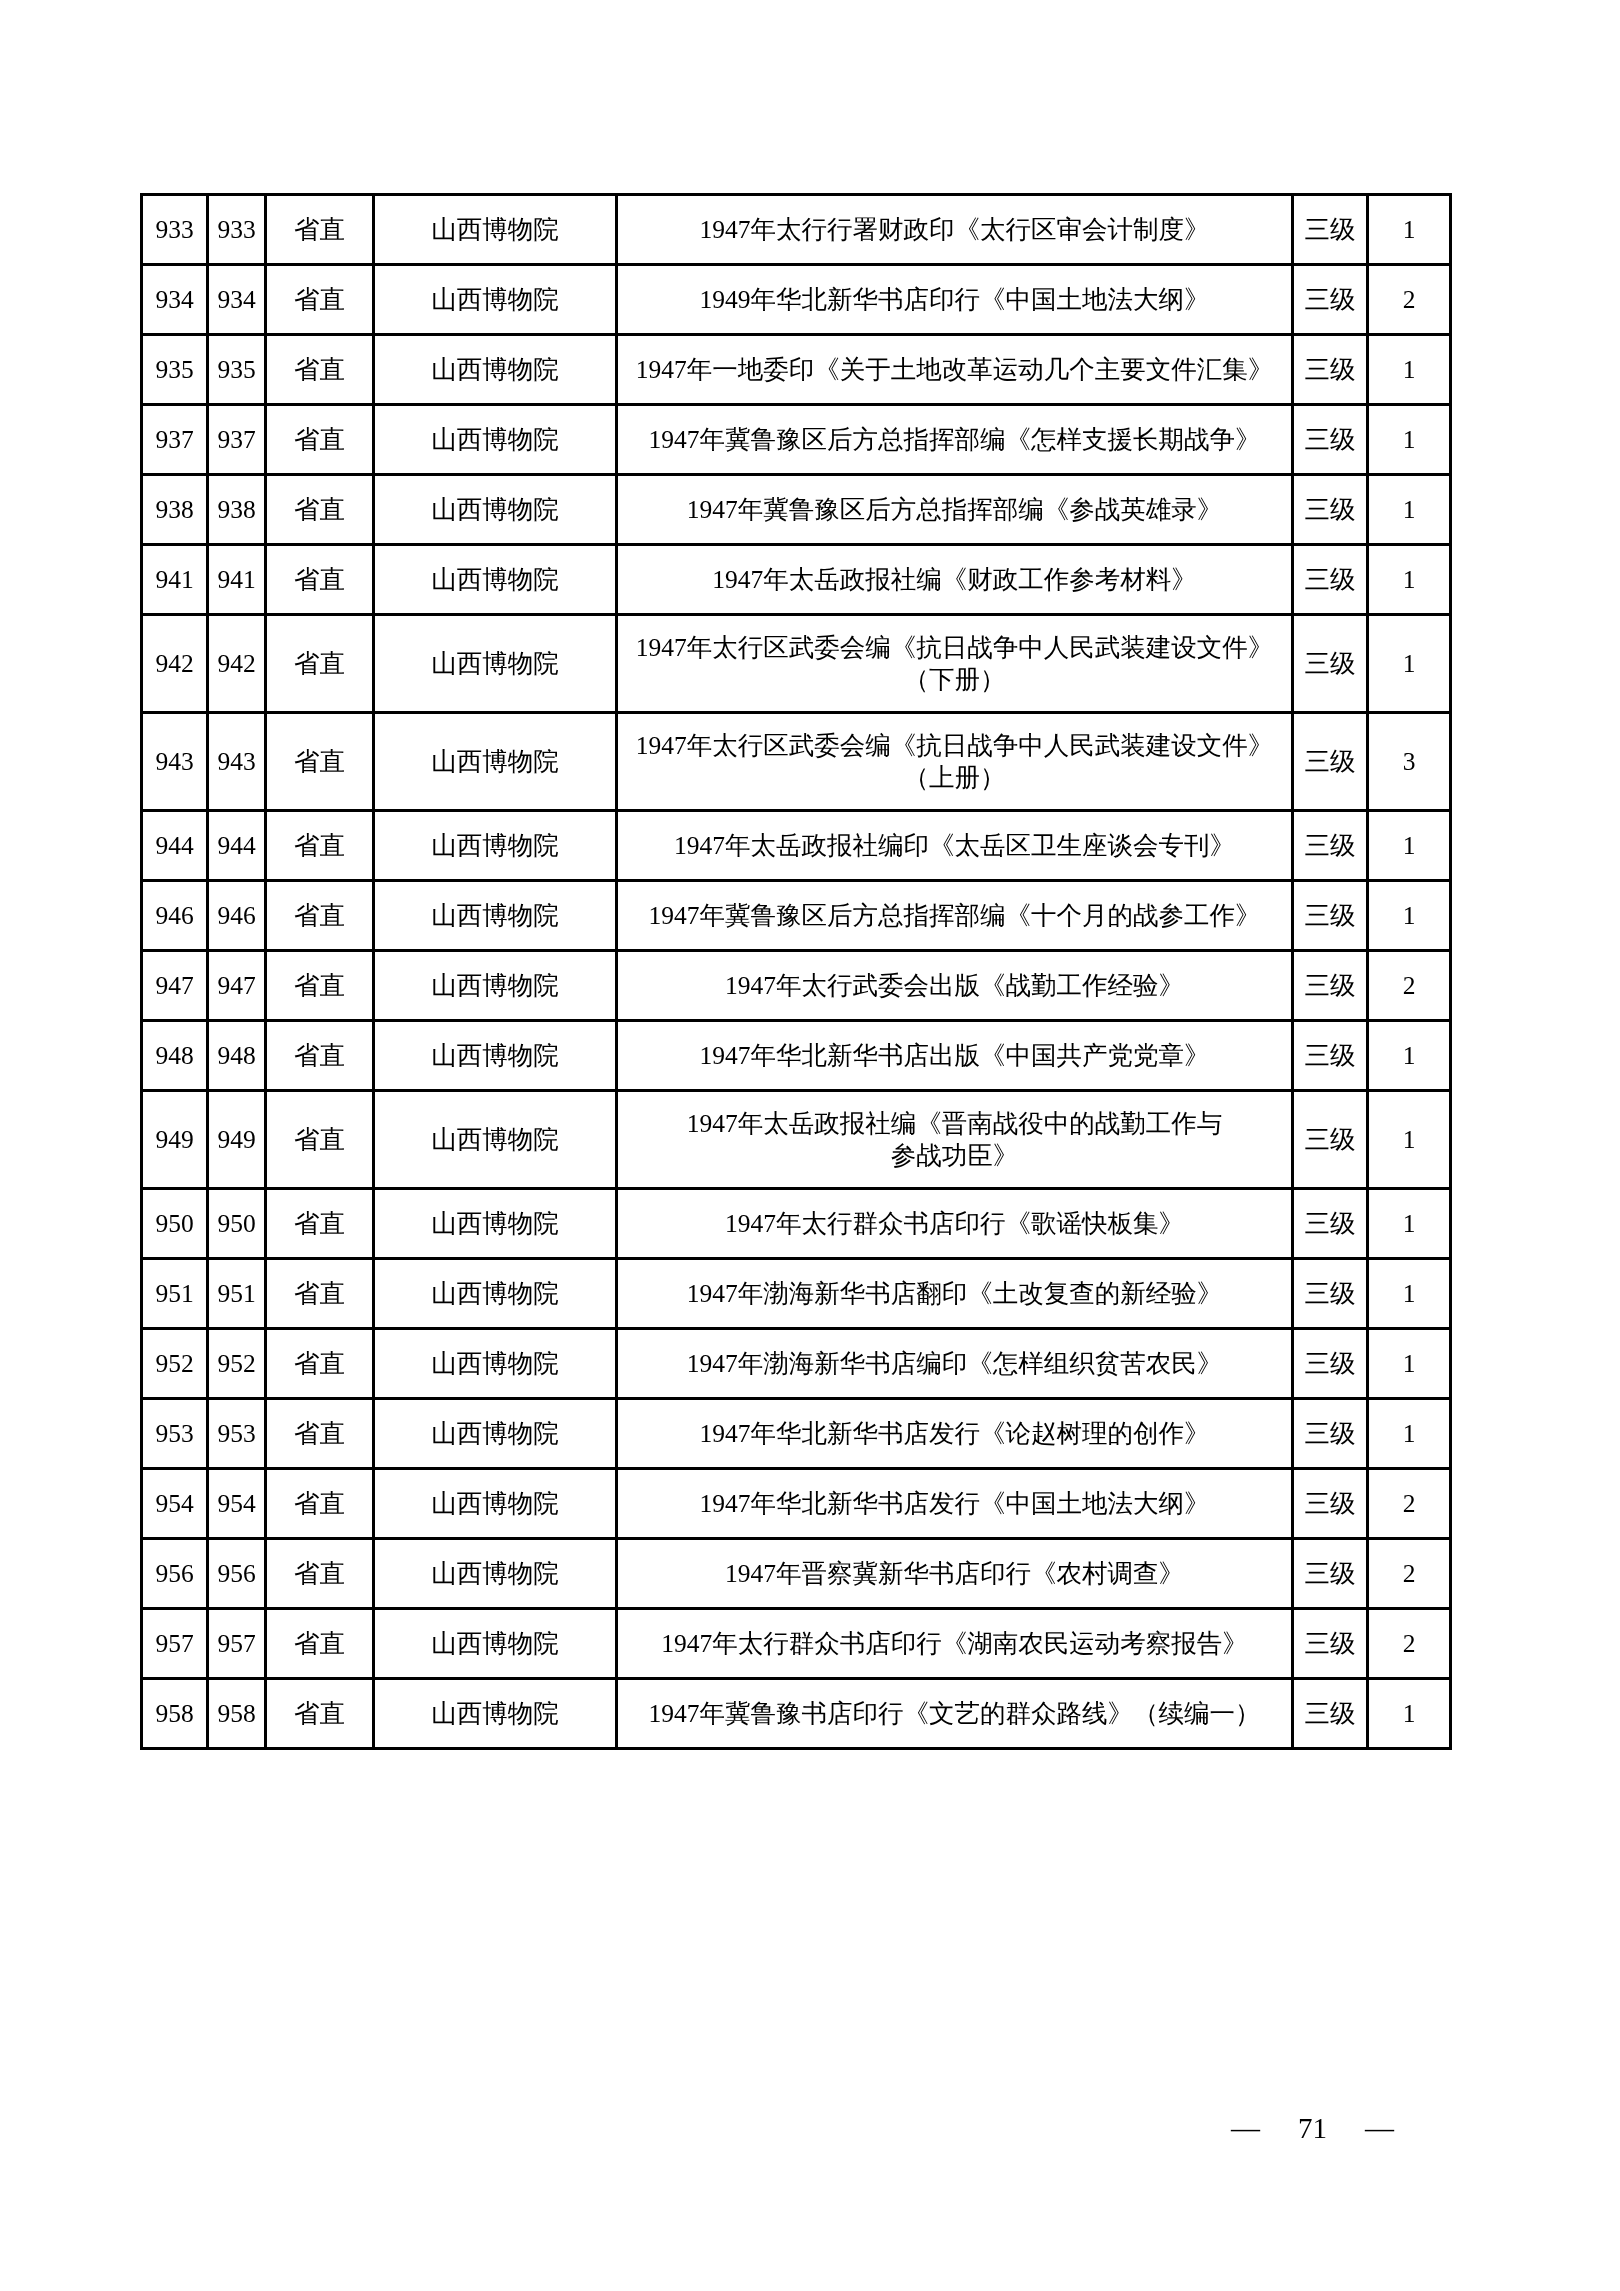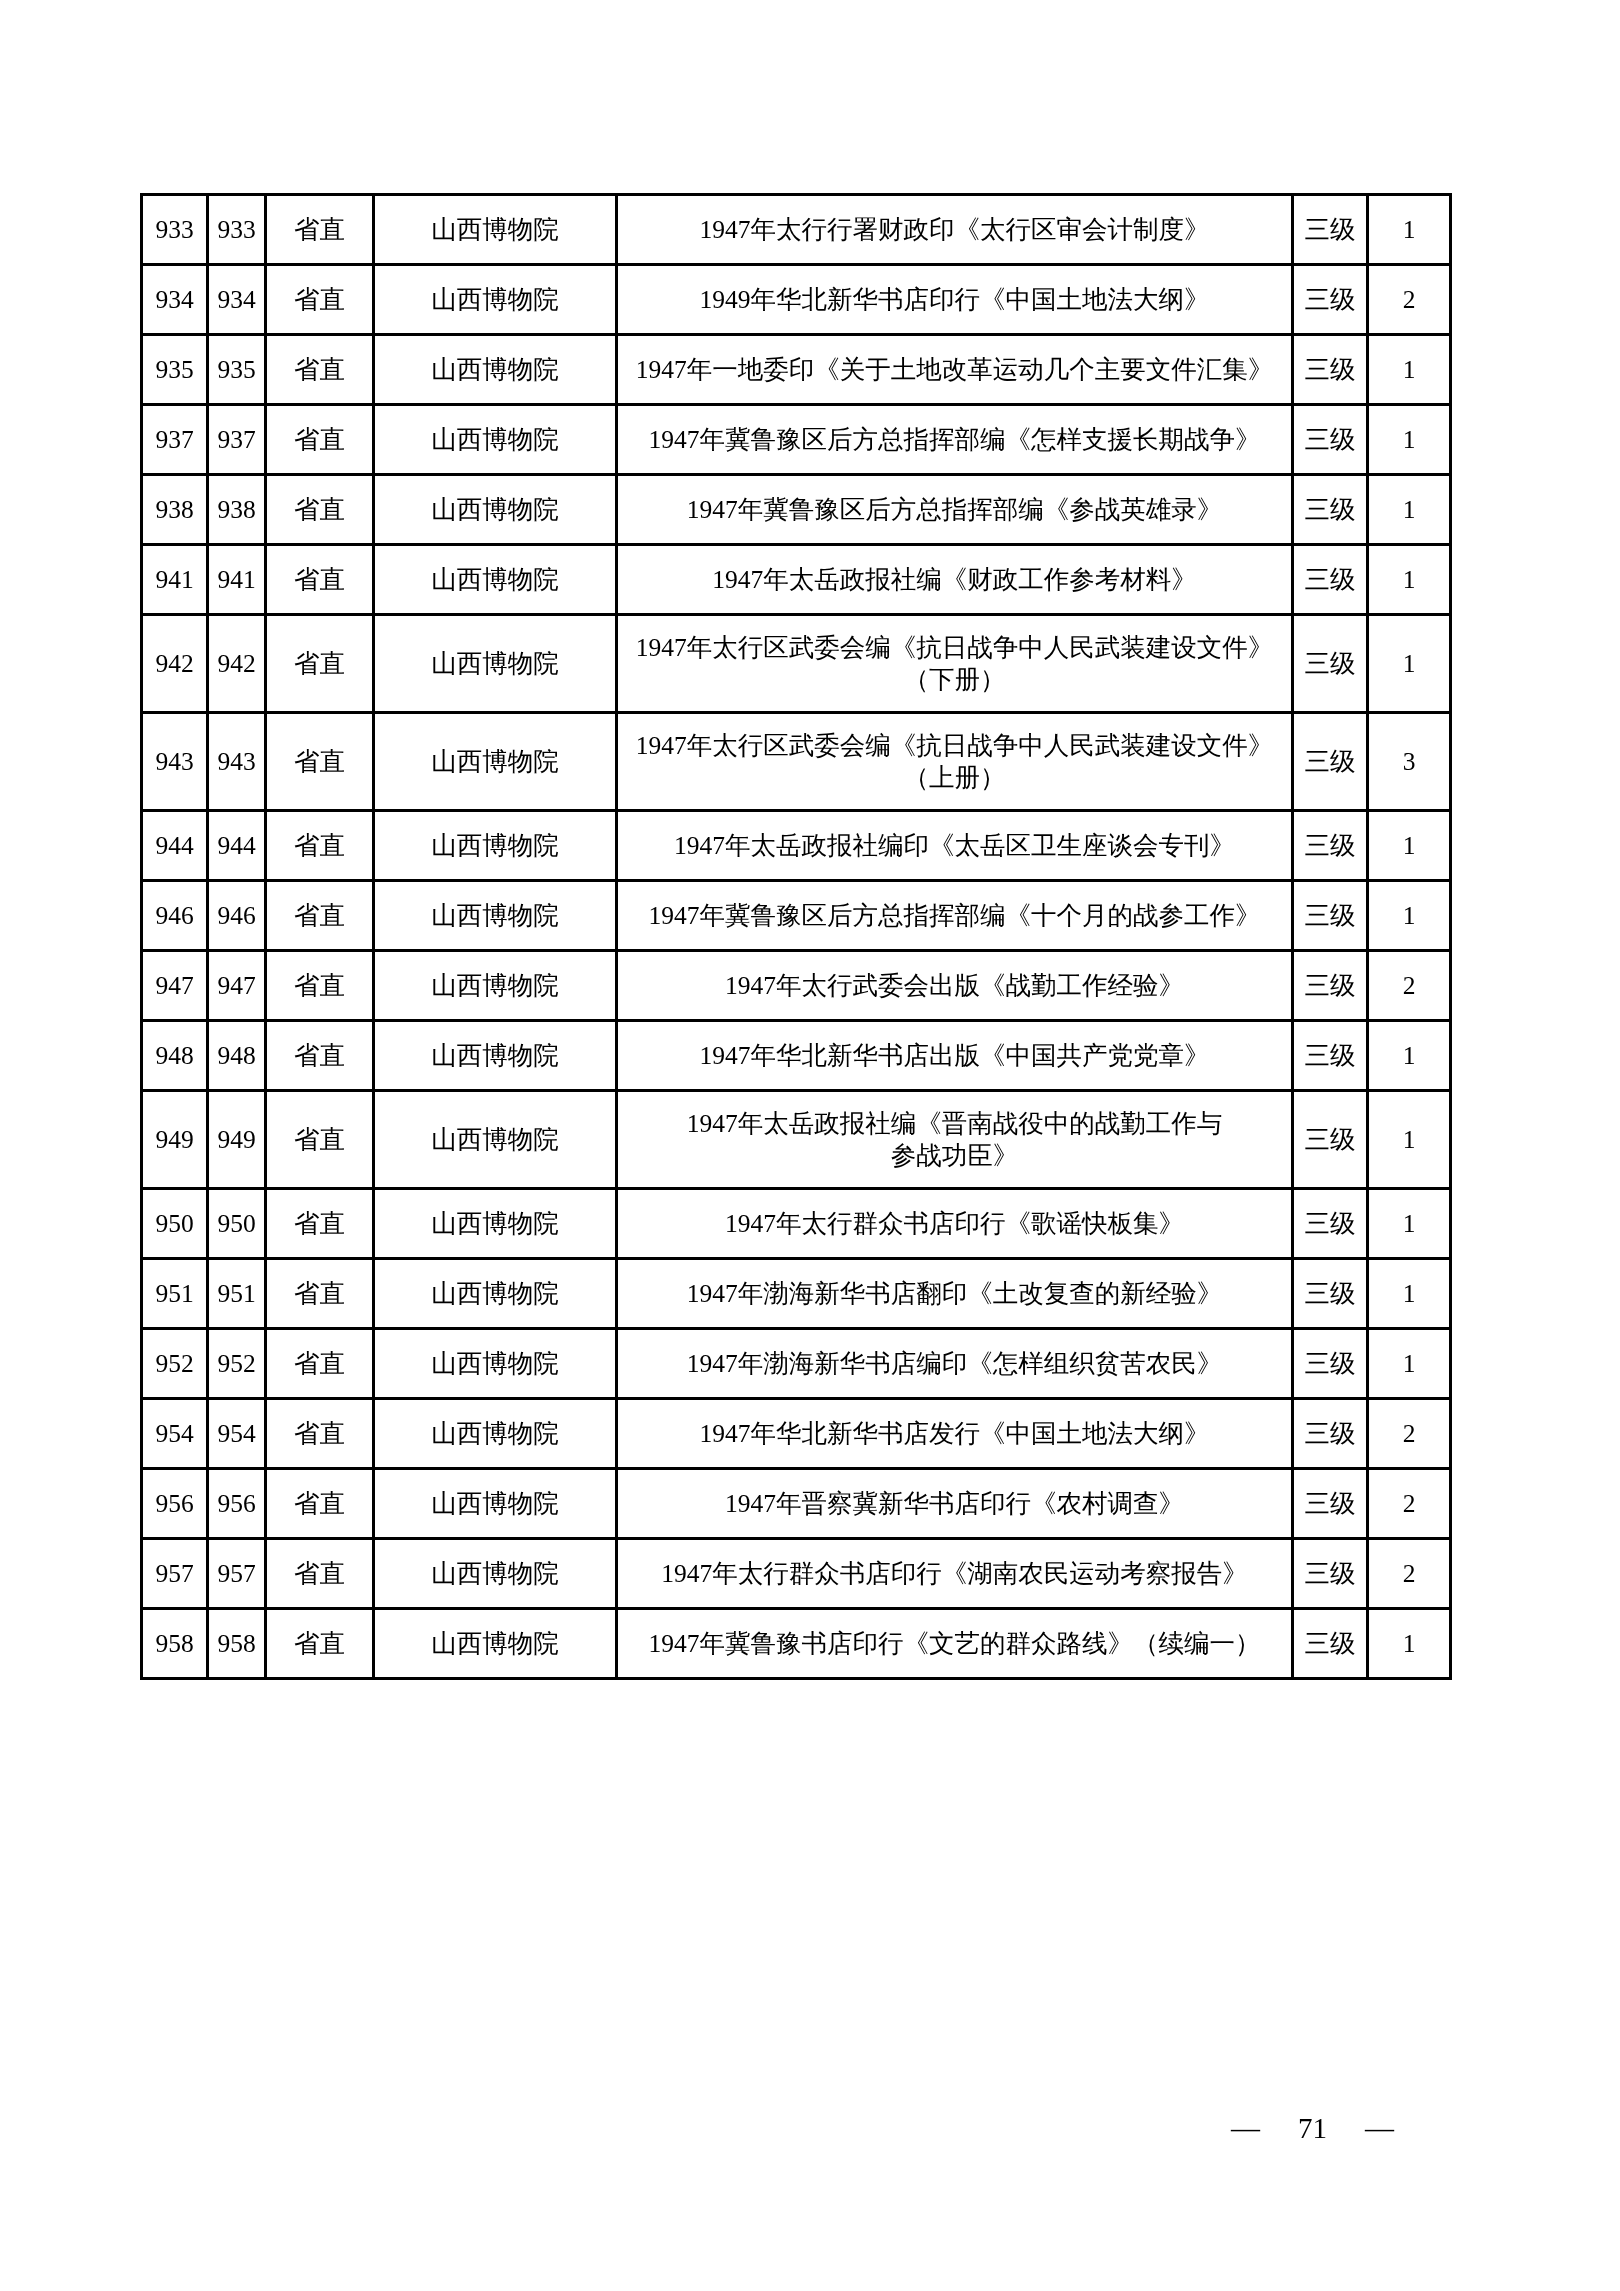--- a/index.html
+++ b/index.html
@@ -202,20 +202,29 @@
         <tr>
           <td>952</td>
           <td>952</td>
           <td>省直</td>
           <td>山西博物院</td>
           <td class="desc">1947年渤海新华书店编印《怎样组织贫苦农民》</td>
           <td>三级</td>
           <td>1</td>
         </tr>
         <tr>
+          <td>953</td>
+          <td>953</td>
+          <td>省直</td>
+          <td>山西博物院</td>
+          <td class="desc">1947年华北新华书店发行《论赵树理的创作》</td>
+          <td>三级</td>
+          <td>1</td>
+        </tr>
+        <tr>
           <td>954</td>
           <td>954</td>
           <td>省直</td>
           <td>山西博物院</td>
           <td class="desc">1947年华北新华书店发行《中国土地法大纲》</td>
           <td>三级</td>
           <td>2</td>
         </tr>
         <tr>
           <td>956</td>

